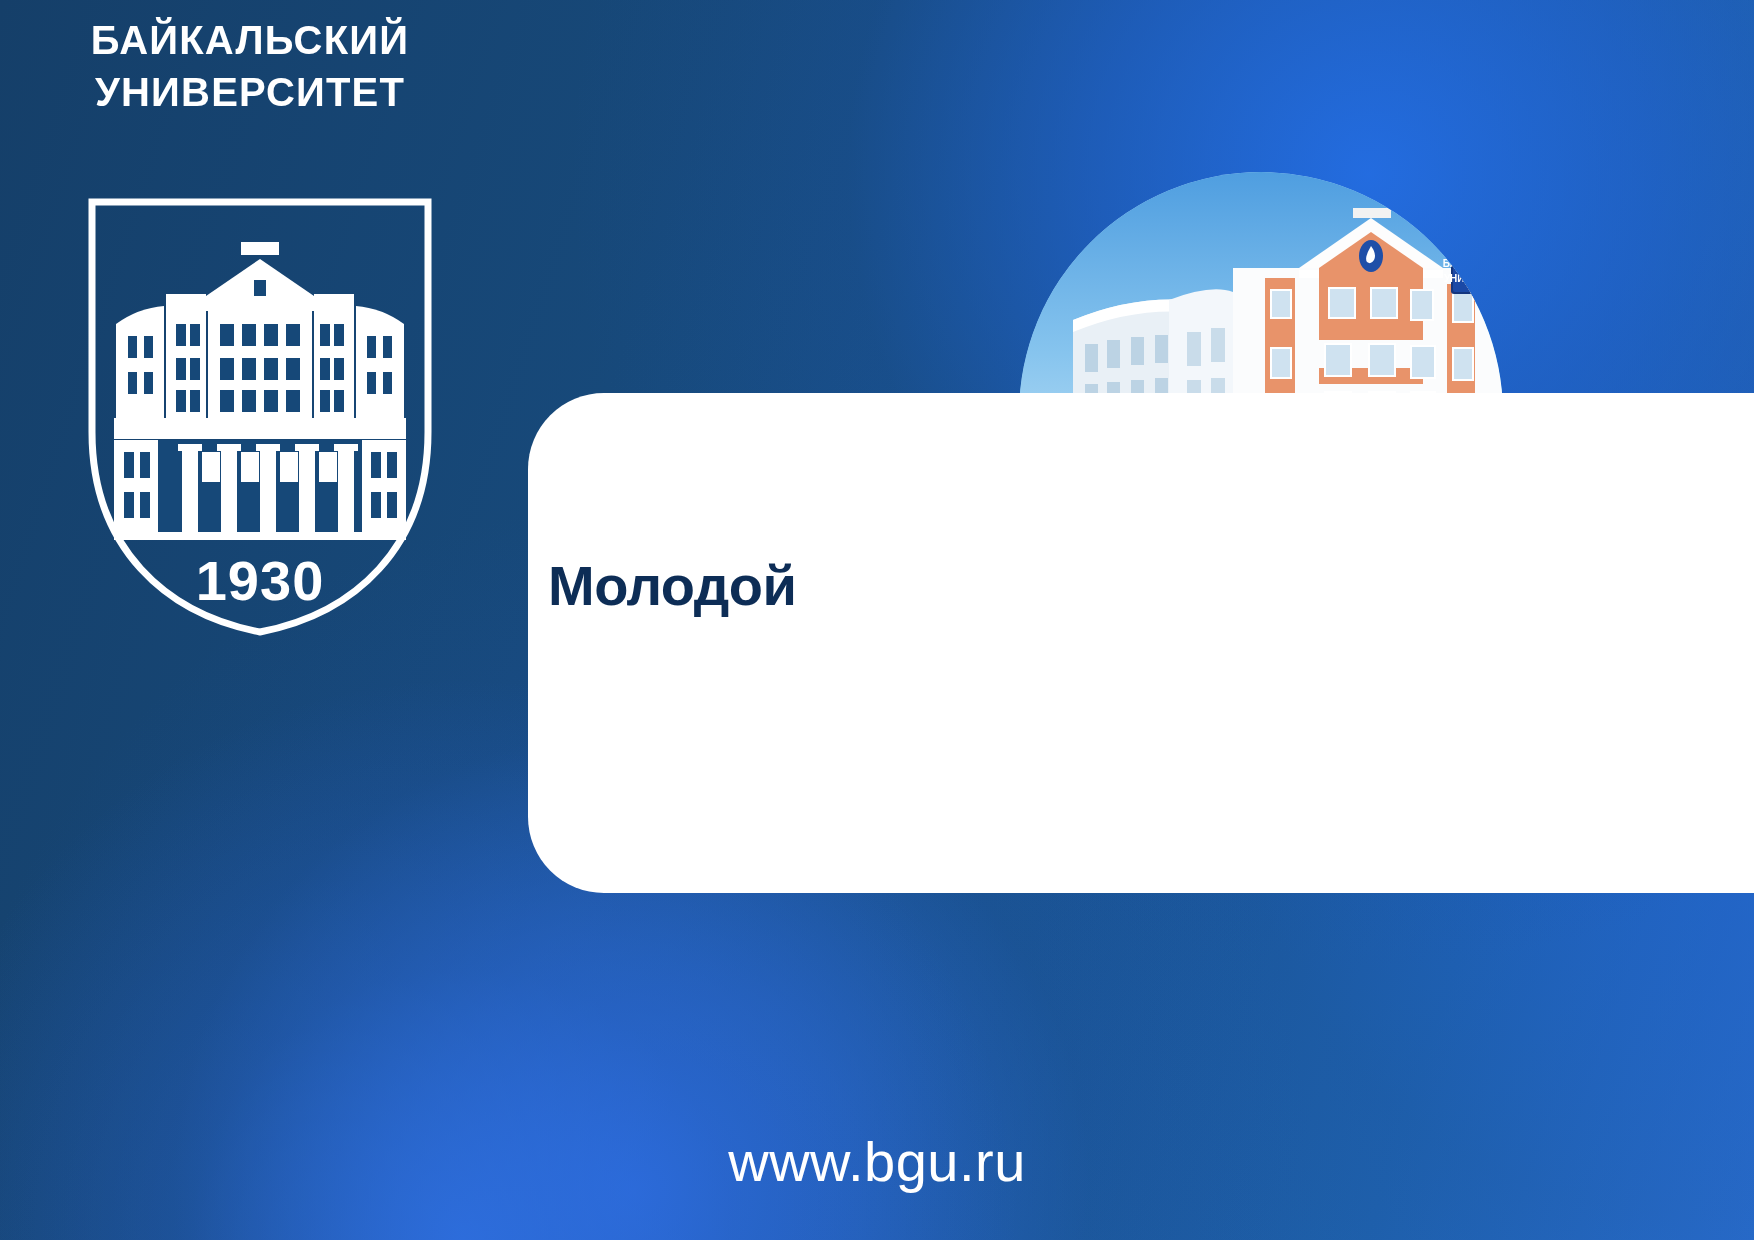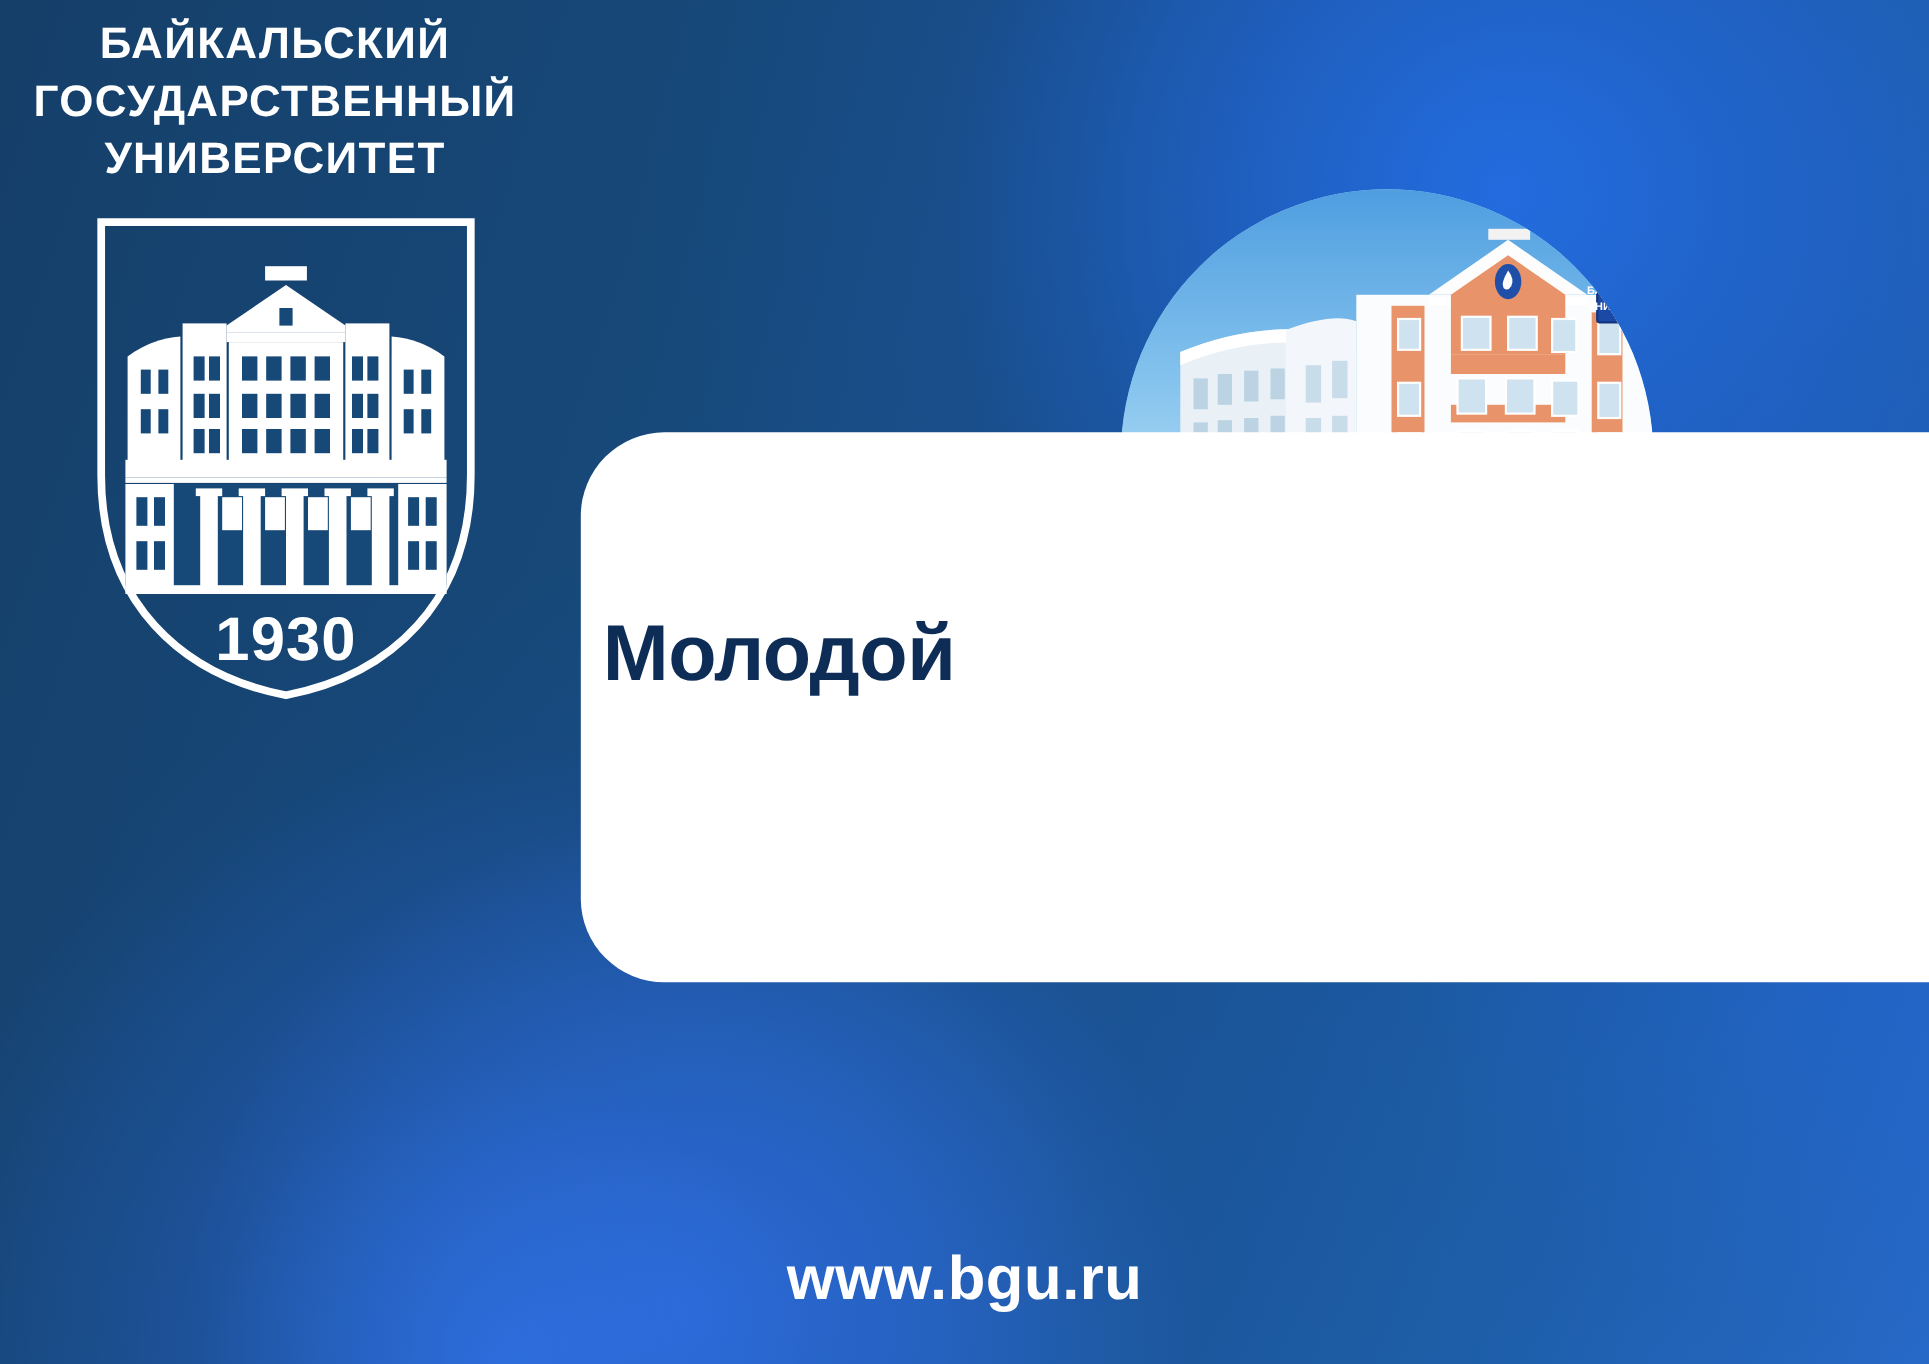--- a/index.html
+++ b/index.html
@@ -67,48 +67,47 @@
     position:absolute; left:528px; top:393px;
     width:1226px; height:500px;
     background:#ffffff;
     border-top-left-radius:76px;
     border-bottom-left-radius:76px;
   }
   .card-title {
     position:absolute; left:548px; top:556px;
     width:900px;
     color:#0d2d56;
-    font-size:72px;
+    font-size:56px;
     font-weight:700;
     line-height:1.08;
     letter-spacing:-0.5px;
   }
   .card-title .tline { display:block; white-space:nowrap; }
 
   
   .footer-url {
     position:absolute; left:0; bottom:46px; width:1754px;
     text-align:center;
     color:#ffffff;
     font-size:56px;
-    font-weight:700;
+    font-weight:400;
     letter-spacing:0.5px;
   }
 </style>
 </head>
 <body>
 
 <div id="poster">
 
   <div class="bg-base"></div>
   <div class="bg-sheen"></div>
 
   <div class="wordmark">
     <span class="wm-line">БАЙКАЛЬСКИЙ</span>
-    <span class="wm-line">ГОСУДАРСТВЕННЫЙ</span>
     <span class="wm-line">УНИВЕРСИТЕТ</span>
   </div>
 
   <div class="emblem">
     <svg viewBox="0 0 348 442" xmlns="http://www.w3.org/2000/svg">
       <path d="M6 6 H342 V236 C342 352 268 418 174 436 C80 418 6 352 6 236 Z" fill="none" stroke="#ffffff" stroke-width="7"></path>
       <g fill="#ffffff">
 
         <rect x="155" y="46" width="38" height="13"></rect>
         <path d="M120 100 L174 63 L228 100 L228 106 L120 106 Z"></path>

